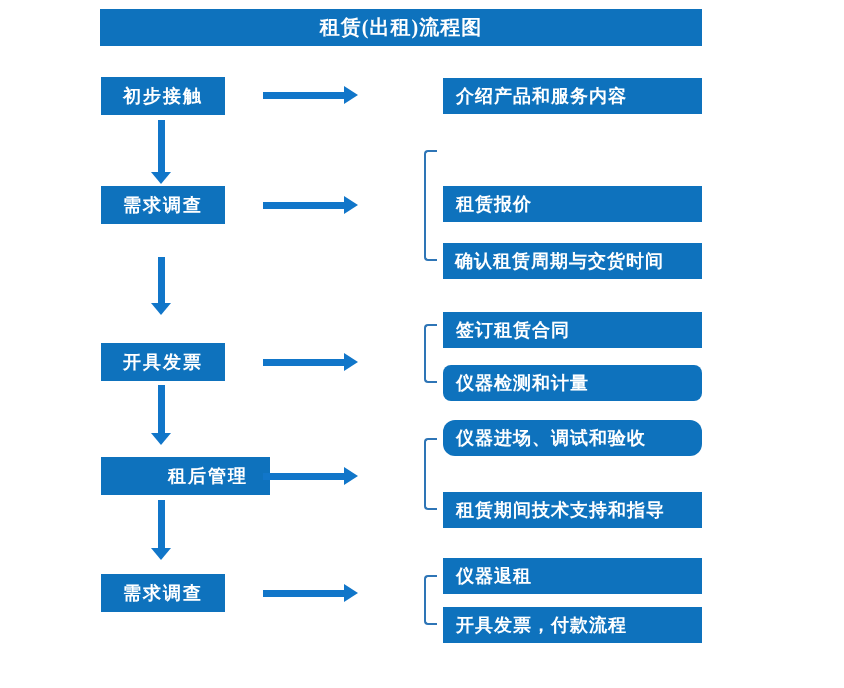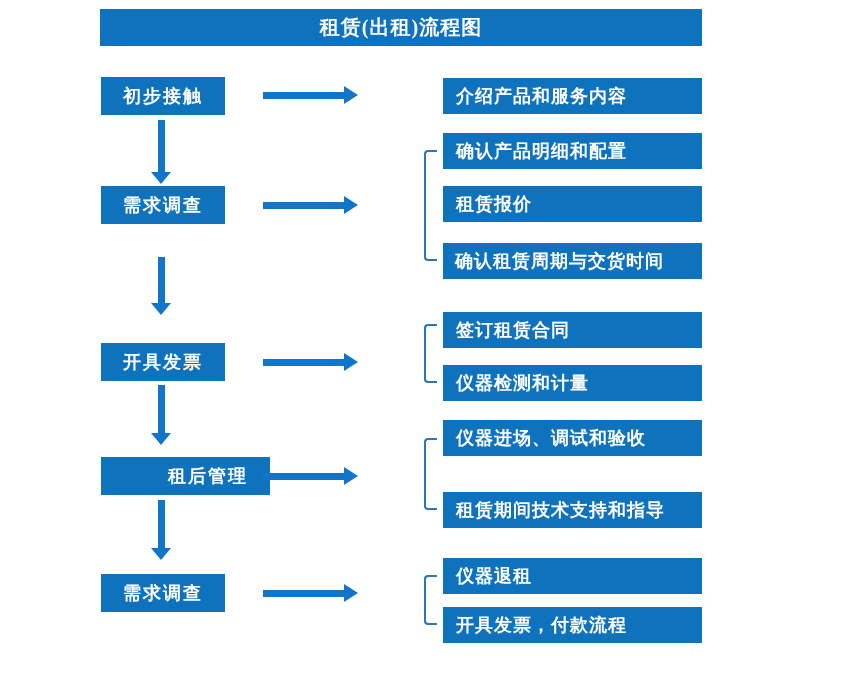--- a/index.html
+++ b/index.html
@@ -115,26 +115,25 @@
       <div class="head"></div>
     </div>
 
   <div class="bracket" style="top:150px;height:111px;"></div>
   <div class="bracket" style="top:324px;height:59px;"></div>
   <div class="bracket" style="top:438px;height:72px;"></div>
   <div class="bracket" style="top:575px;height:50px;"></div>
 
   <div class="detail-box" style="top:78px;">介绍产品和服务内容</div>
 
-  <div class="detail-box" style="top:133px;">确认产品明细和配置</div>
   <div class="detail-box" style="top:186px;">租赁报价</div>
   <div class="detail-box" style="top:243px;padding-left:12px;">确认租赁周期与交货时间</div>
 
   <div class="detail-box" style="top:312px;">签订租赁合同</div>
-  <div class="detail-box" style="top:365px;">仪器检测和计量</div>
+  <div class="detail-box" style="top:365px;border-radius:8px;">仪器检测和计量</div>
 
-  <div class="detail-box" style="top:420px;">仪器进场、调试和验收</div>
+  <div class="detail-box" style="top:420px;border-radius:12px;">仪器进场、调试和验收</div>
   <div class="detail-box" style="top:492px;">租赁期间技术支持和指导</div>
 
   <div class="detail-box" style="top:558px;">仪器退租</div>
   <div class="detail-box" style="top:607px;">开具发票，付款流程</div>
 
 </div>
 
 </body></html>

